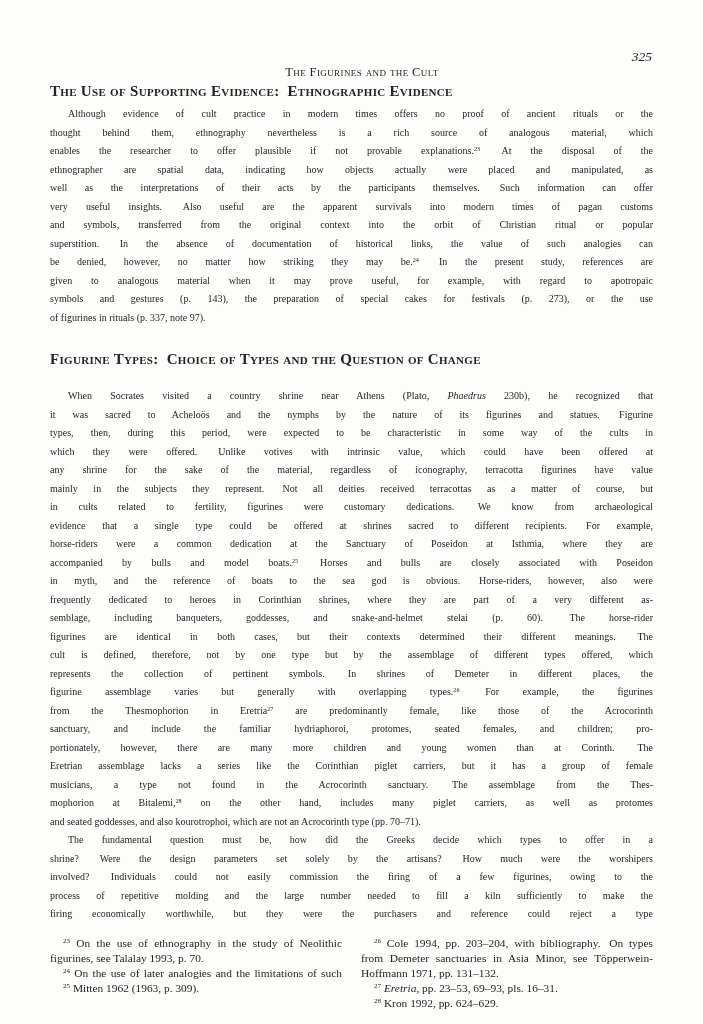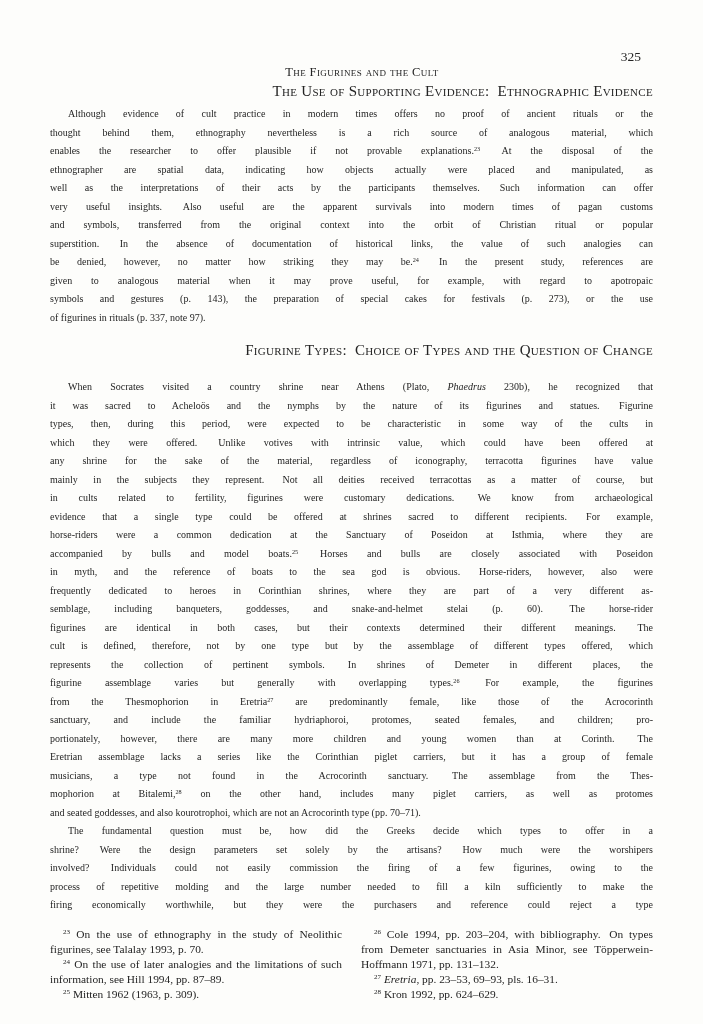--- a/index.html
+++ b/index.html
@@ -14,35 +14,34 @@
   .text-block{position:absolute;left:50px;top:50px;width:603px;}
   .running-head-row{
     position:relative;height:15px;
     text-align:center;
     font-variant:small-caps;
     font-size:12.5px;
     letter-spacing:.4px;
     white-space:pre;
   }
   .page-number{
-    position:absolute;right:12px;top:-1px;
-    font-variant:normal;font-size:13.5px;letter-spacing:0;
+    position:absolute;right:1px;top:-1px;
+    font-variant:normal;font-size:13.5px;letter-spacing:0;font-style:italic;
   }
   h2.section-heading{
     margin:0;
-    font-weight:normal;
+    font-weight:bold;
     font-variant:small-caps;
     font-size:15px;
     letter-spacing:.3px;
     line-height:18px;
     white-space:pre;
-    text-align:right;
   }
   #heading-1{margin-top:17px;}
-  #heading-2{margin-top:14px;}
+  #heading-2{margin-top:23px;}
   .para{margin:0;}
   #para-1{margin-top:5px;}
   #para-2{margin-top:19px;}
   .para .line{
     font-size:10px;
     line-height:18.5px;
     white-space:nowrap;
     text-align:justify;
     text-align-last:justify;
     text-justify:inter-word;
@@ -135,21 +134,20 @@
       </div>
 
     <footer class="footnotes">
       <div class="fn-col">
           <div class="fn">
             <div class="line first"><sup>23</sup> On the use of ethnography in the study of Neolithic</div>
             <div class="line last">figurines, see Talalay 1993, p. 70.</div>
           </div>
           <div class="fn">
             <div class="line first"><sup>24</sup> On the use of later analogies and the limitations of such</div>
-            <div class="line last">information, see Hill 1994, pp. 87–89.</div>
           </div>
           <div class="fn">
             <div class="line first last"><sup>25</sup> Mitten 1962 (1963, p. 309).</div>
           </div>
         </div>
       <div class="fn-col">
           <div class="fn">
             <div class="line first"><sup>26</sup> Cole 1994, pp. 203–204, with bibliography.  On types</div>
             <div class="line">from Demeter sanctuaries in Asia Minor, see Töpperwein-</div>
             <div class="line last">Hoffmann 1971, pp. 131–132.</div>

